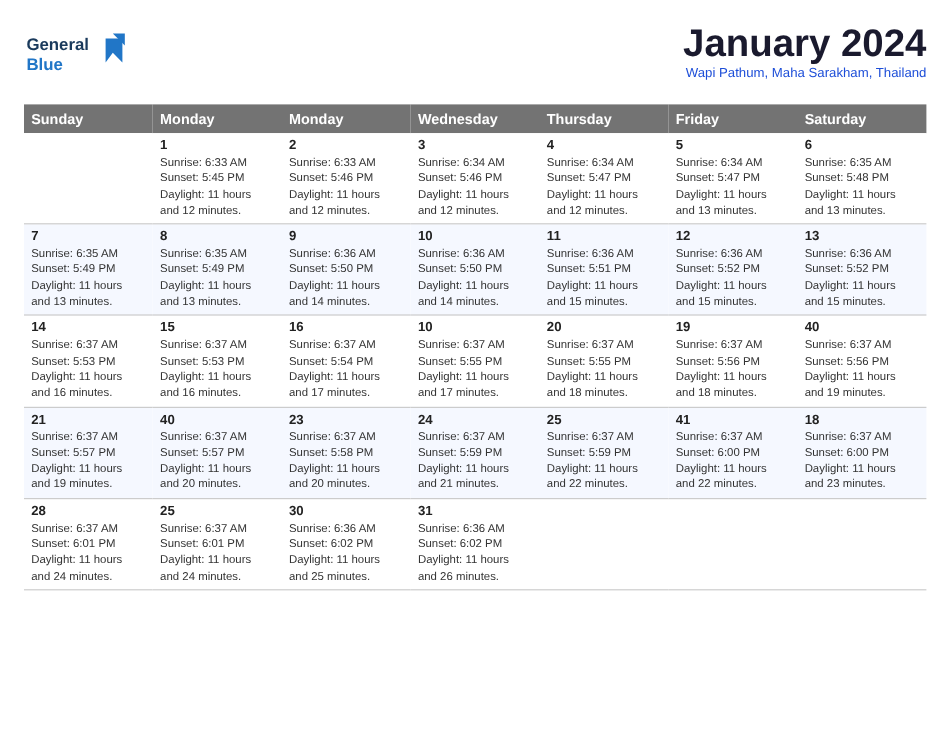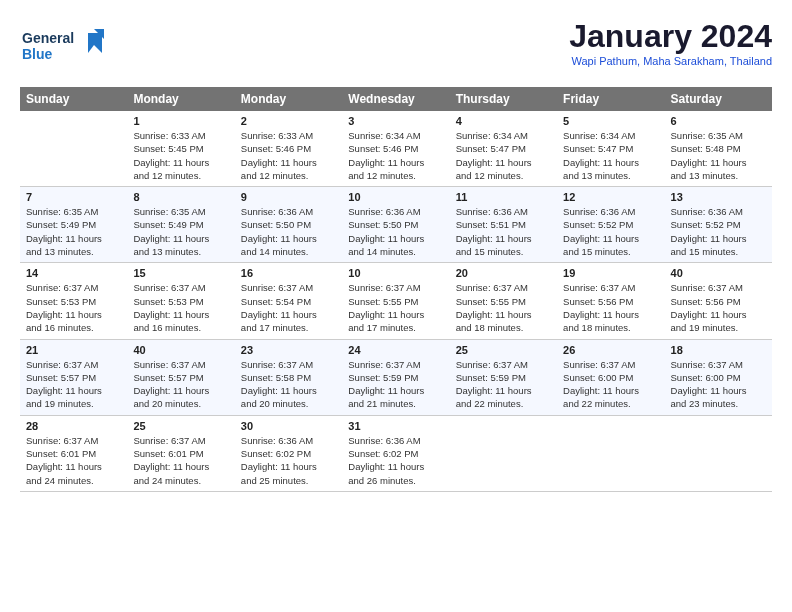--- a/index.html
+++ b/index.html
@@ -144,21 +144,21 @@
           <td><span class="day-num">20</span><span class="day-info">Sunrise: 6:37 AM<br>Sunset: 5:55 PM<br>Daylight: 11 hours<br>and 18 minutes.</span></td>
           <td><span class="day-num">19</span><span class="day-info">Sunrise: 6:37 AM<br>Sunset: 5:56 PM<br>Daylight: 11 hours<br>and 18 minutes.</span></td>
           <td><span class="day-num">40</span><span class="day-info">Sunrise: 6:37 AM<br>Sunset: 5:56 PM<br>Daylight: 11 hours<br>and 19 minutes.</span></td>
         </tr>
         <tr>
           <td><span class="day-num">21</span><span class="day-info">Sunrise: 6:37 AM<br>Sunset: 5:57 PM<br>Daylight: 11 hours<br>and 19 minutes.</span></td>
           <td><span class="day-num">40</span><span class="day-info">Sunrise: 6:37 AM<br>Sunset: 5:57 PM<br>Daylight: 11 hours<br>and 20 minutes.</span></td>
           <td><span class="day-num">23</span><span class="day-info">Sunrise: 6:37 AM<br>Sunset: 5:58 PM<br>Daylight: 11 hours<br>and 20 minutes.</span></td>
           <td><span class="day-num">24</span><span class="day-info">Sunrise: 6:37 AM<br>Sunset: 5:59 PM<br>Daylight: 11 hours<br>and 21 minutes.</span></td>
           <td><span class="day-num">25</span><span class="day-info">Sunrise: 6:37 AM<br>Sunset: 5:59 PM<br>Daylight: 11 hours<br>and 22 minutes.</span></td>
-          <td><span class="day-num">26</span><span class="day-info">Sunrise: 6:37 AM<br>Sunset: 6:00 PM<br>Daylight: 11 hours<br>and 22 minutes.</span></td>
+          <td><span class="day-num">41</span><span class="day-info">Sunrise: 6:37 AM<br>Sunset: 6:00 PM<br>Daylight: 11 hours<br>and 22 minutes.</span></td>
           <td><span class="day-num">18</span><span class="day-info">Sunrise: 6:37 AM<br>Sunset: 6:00 PM<br>Daylight: 11 hours<br>and 23 minutes.</span></td>
         </tr>
         <tr>
           <td><span class="day-num">28</span><span class="day-info">Sunrise: 6:37 AM<br>Sunset: 6:01 PM<br>Daylight: 11 hours<br>and 24 minutes.</span></td>
           <td><span class="day-num">25</span><span class="day-info">Sunrise: 6:37 AM<br>Sunset: 6:01 PM<br>Daylight: 11 hours<br>and 24 minutes.</span></td>
           <td><span class="day-num">30</span><span class="day-info">Sunrise: 6:36 AM<br>Sunset: 6:02 PM<br>Daylight: 11 hours<br>and 25 minutes.</span></td>
           <td><span class="day-num">31</span><span class="day-info">Sunrise: 6:36 AM<br>Sunset: 6:02 PM<br>Daylight: 11 hours<br>and 26 minutes.</span></td>
           <td class="empty-cell">&nbsp;</td>
           <td class="empty-cell">&nbsp;</td>
           <td class="empty-cell">&nbsp;</td>

